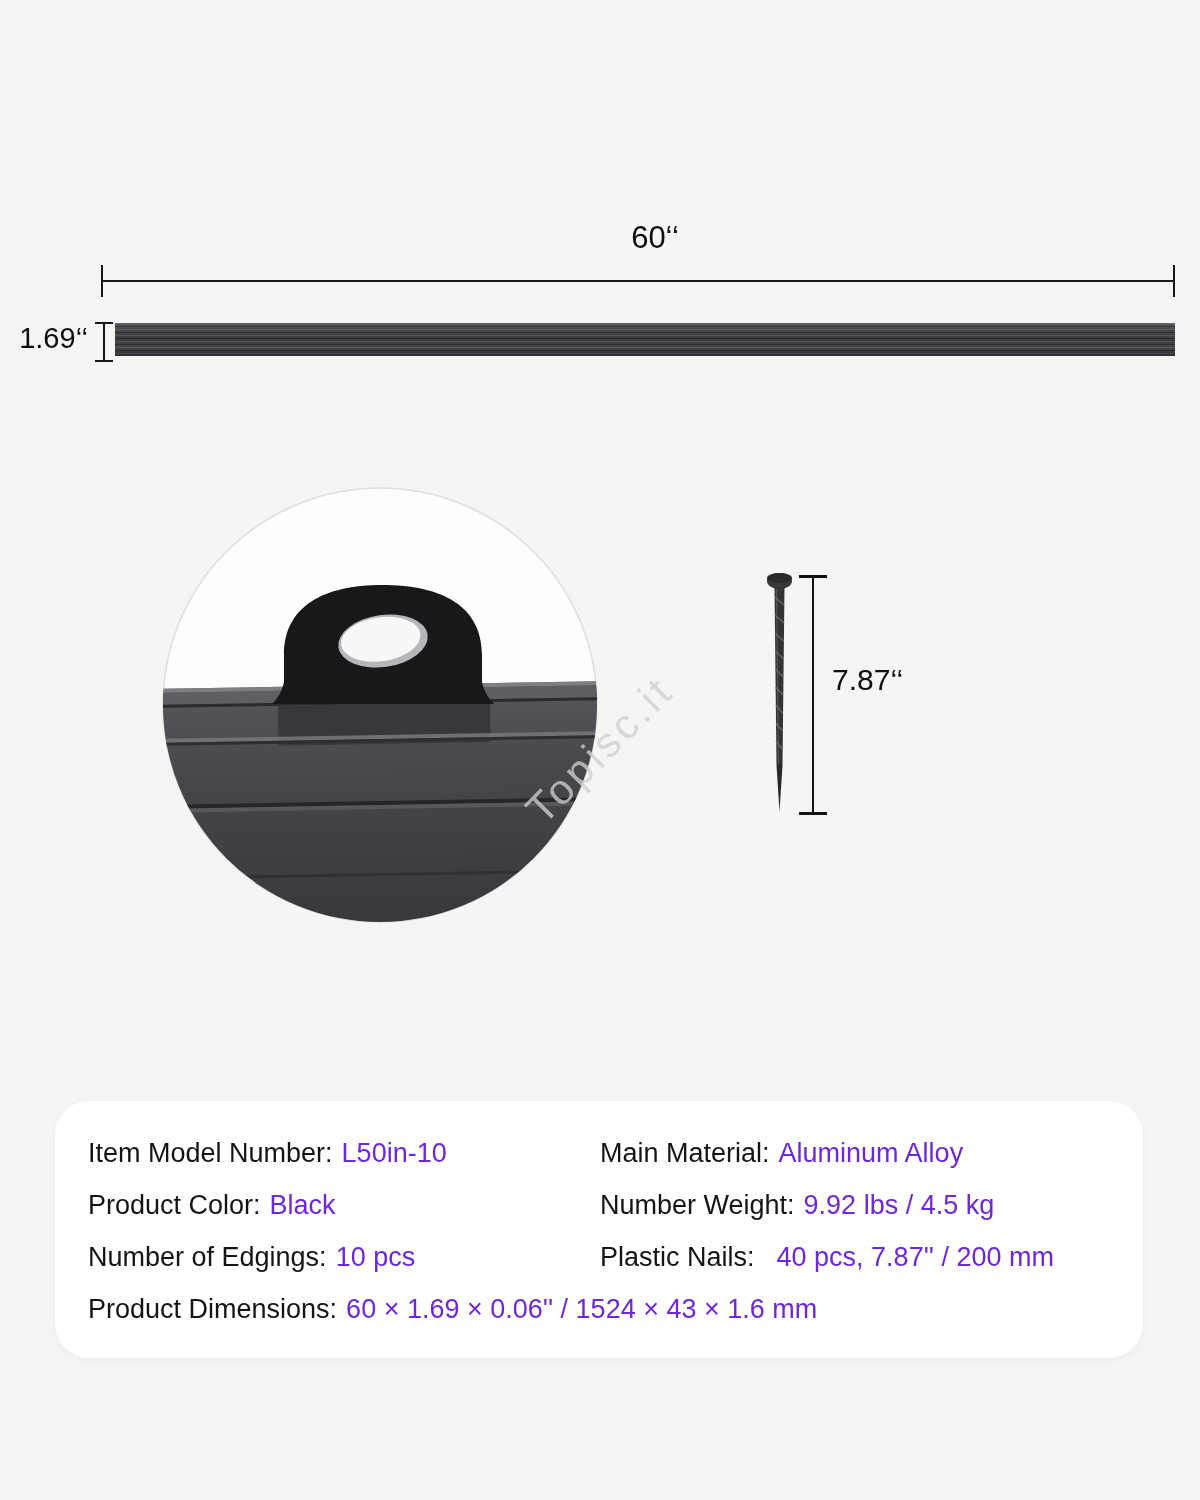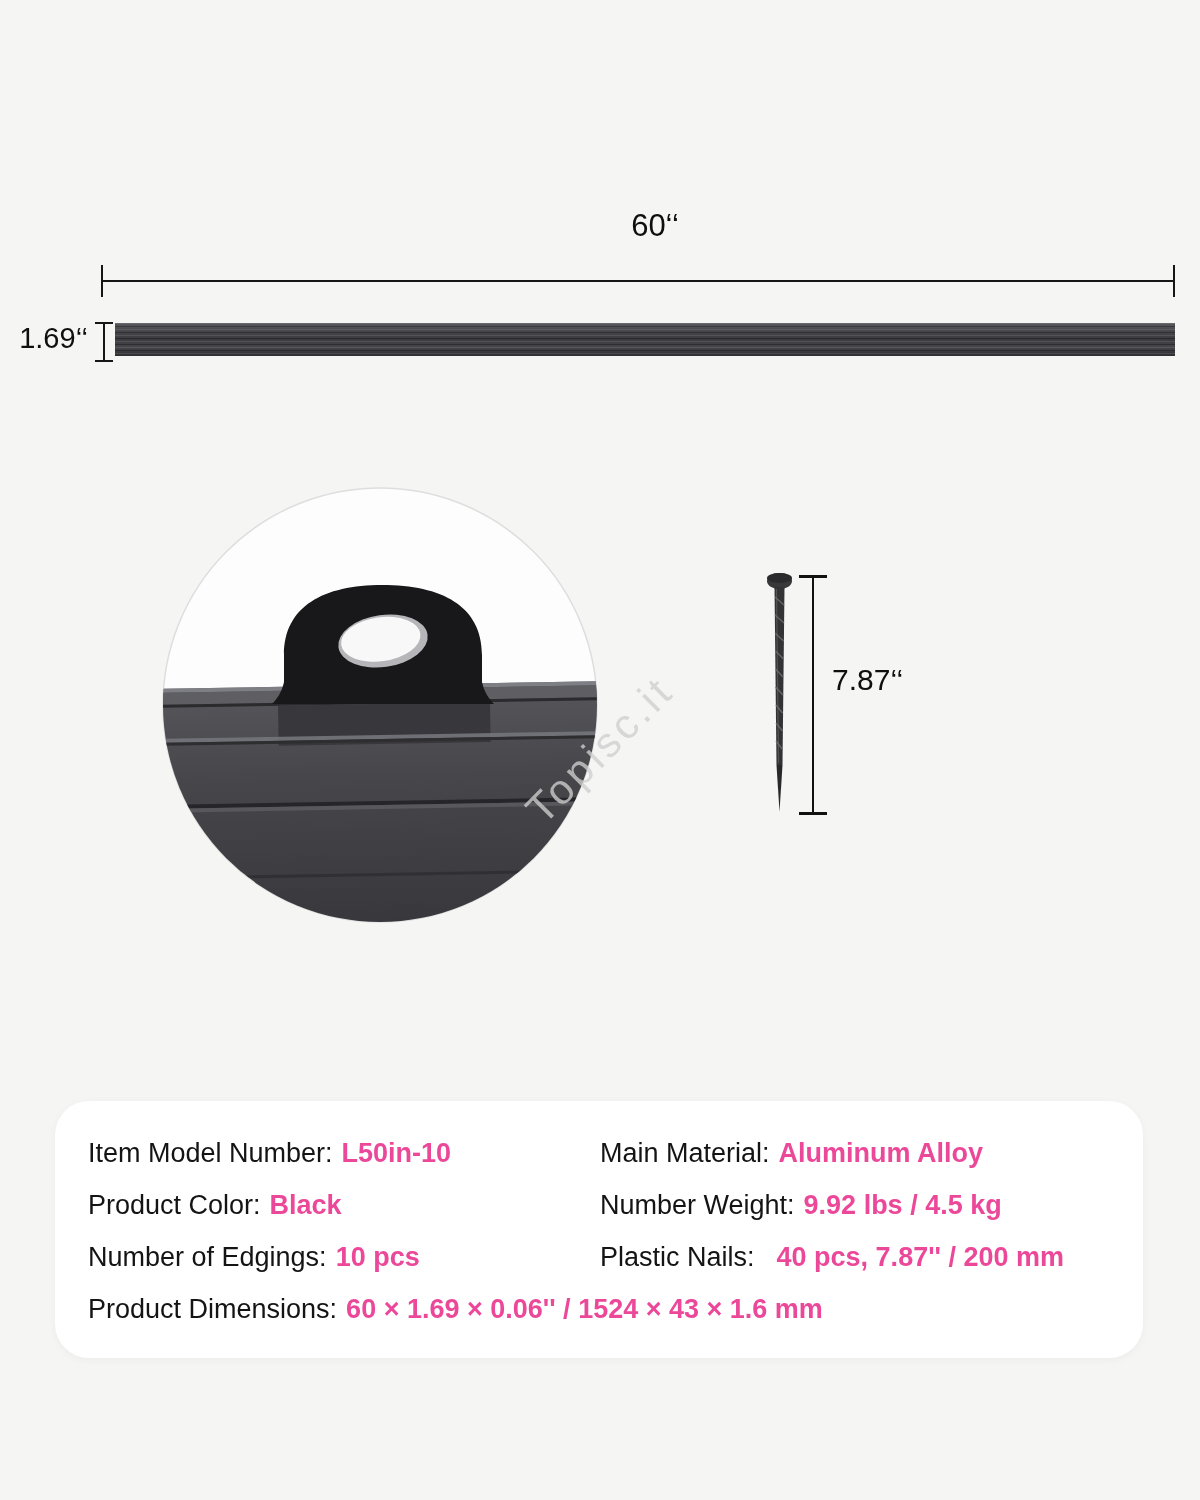--- a/index.html
+++ b/index.html
@@ -7,21 +7,21 @@
     width:1200px;height:1500px;
     background:#f5f5f4;
     font-family:"Liberation Sans", sans-serif;
     color:#131313;
     overflow:hidden;
   }
   .page{position:relative;width:1200px;height:1500px;background:#f5f5f4;}
 
   
   .dim-label{position:absolute;color:#0f0f0f;}
-  .label-60{top:208px;left:455px;width:400px;text-align:center;font-size:31px;}
+  .label-60{top:220px;left:455px;width:400px;text-align:center;font-size:31px;}
   .hdim{
     position:absolute;left:101px;top:280px;width:1074px;height:2px;background:#161616;
   }
   .hdim::before,.hdim::after{
     content:"";position:absolute;top:-15px;width:2px;height:32px;background:#161616;
   }
   .hdim::before{left:0;}
   .hdim::after{right:0;}
 
   .label-169{top:322px;left:0px;width:88px;text-align:right;font-size:29px;}
@@ -69,21 +69,21 @@
     box-sizing:border-box;
     padding:26px 20px 0 33px;
   }
   .spec-grid{
     display:grid;
     grid-template-columns:512px 1fr;
   }
   .spec-row{line-height:52px;font-size:27px;white-space:nowrap;}
   .spec-row.full{grid-column:1 / -1;}
   .spec-label{color:#141414;}
-  .spec-value{color:#ec4899;font-weight:700;margin-left:9px;}
+  .spec-value{color:#6d28d9;font-weight:400;margin-left:9px;}
   .spec-value.gap-lg{margin-left:22px;}
 </style>
 </head>
 <body>
 
 <div class="page">
 
   <div class="dim-label label-60">60‘‘</div>
   <div class="hdim"></div>
   <div class="dim-label label-169">1.69‘‘</div>

